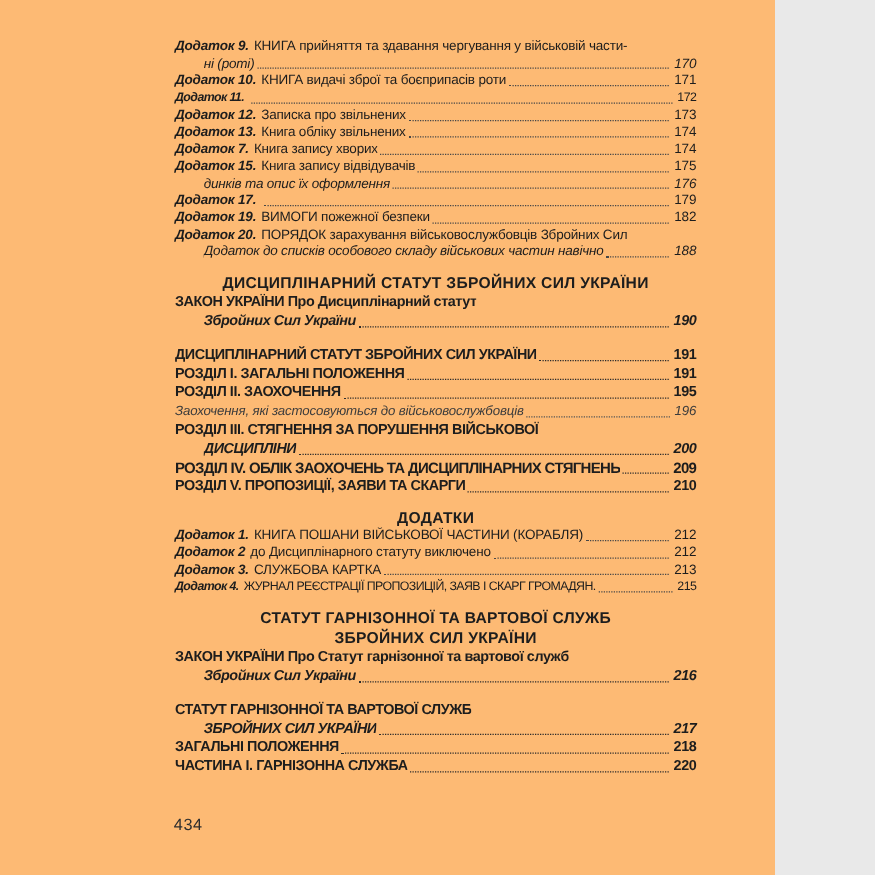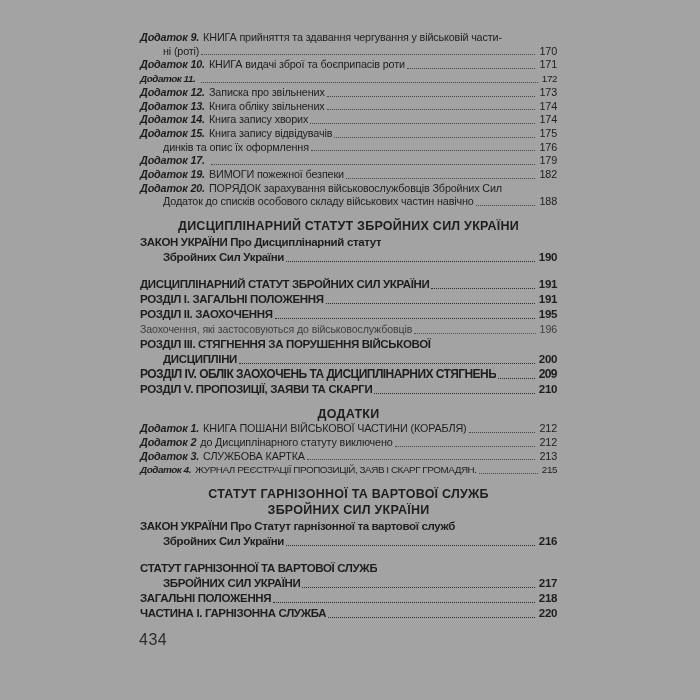--- a/index.html
+++ b/index.html
@@ -4,37 +4,37 @@
 <style>
   html, body { margin: 0; padding: 0; }
   body {
     width: 700px; height: 700px;
     background: #e9e9e9;
     font-family: "Liberation Sans", sans-serif;
     color: #1d1d1d;
   }
   .page {
     position: relative;
-    width: 700px; height: 700px;
-    background: #a3a3a3;
+    width: 620px; height: 700px;
+    background: #fdba74;
     overflow: hidden;
   }
   .content {
     position: absolute;
     left: 140px; top: 31px;
     width: 417px;
   }
   
   .entry { margin: 0; }
   .row { display: flex; align-items: baseline; }
   .row .text {
     flex: 0 1 auto; min-width: 0;
     white-space: nowrap; overflow: hidden;
   }
-  .row.cont { padding-left: 23px; }
+  .row.cont { padding-left: 23px; font-style: italic; }
   .label {
     flex: none;
     font-weight: 700; font-style: italic;
     margin-right: 4px; white-space: nowrap;
   }
   .leader {
     flex: 1 1 8px; min-width: 8px;
     align-self: flex-end;
     height: 0;
     margin: 0 3px 3px 2px;
@@ -49,39 +49,40 @@
   .entry.bold {
     font-weight: 700;
     font-size: 11.5px; line-height: 15px; letter-spacing: -0.35px; text-align: center;
   }
   .entry.bold .leader { border-bottom: 1.9px dotted #2b2b2b; margin-bottom: 3px; }
   .entry.appendix.tight { font-size: 9.9px; letter-spacing: -0.45px; }
   .entry.bold.tight  { font-size: 12px;  letter-spacing: -0.55px; }
   .entry.sub {
     font-weight: 400; font-size: 10.6px; letter-spacing: -0.1px;
     color: #3c3c3c;
+    font-style: italic;
   }
   .entry.sub .leader { border-bottom: 1.3px dotted #555; }
   .gap-before { margin-top: 12px; }
 
   
   .heading {
     font-weight: 700;
     font-size: 12.5px; line-height: 16.5px;
     letter-spacing: 0.25px;
     text-align: center;
     margin: 0;
   }
   .heading-first { margin-top: 9px; }
 
   
   .folio {
     position: absolute;
-    left: 139px; top: 631px;
-    font-size: 16px; letter-spacing: 0.5px;
+    left: 139px; top: 652px;
+    font-size: 13px; letter-spacing: 0.5px;
     color: #2e2e2e;
   }
 </style>
 </head>
 <body>
 
 <div class="page">
   <div class="content" id="toc-root">
       <div class="entry appendix">
         <div class="row">
@@ -120,21 +121,21 @@
       <div class="entry appendix">
         <div class="row">
           <span class="label">Додаток 13.</span>
           <span class="text">Книга обліку звільнених</span>
           <span class="leader"></span>
           <span class="pg">174</span>
         </div>
       </div>
       <div class="entry appendix">
         <div class="row">
-          <span class="label">Додаток 14.</span>
+          <span class="label">Додаток 7.</span>
           <span class="text">Книга запису хворих</span>
           <span class="leader"></span>
           <span class="pg">174</span>
         </div>
       </div>
       <div class="entry appendix">
         <div class="row">
           <span class="label">Додаток 15.</span>
           <span class="text">Книга запису відвідувачів</span>
           <span class="leader"></span>

